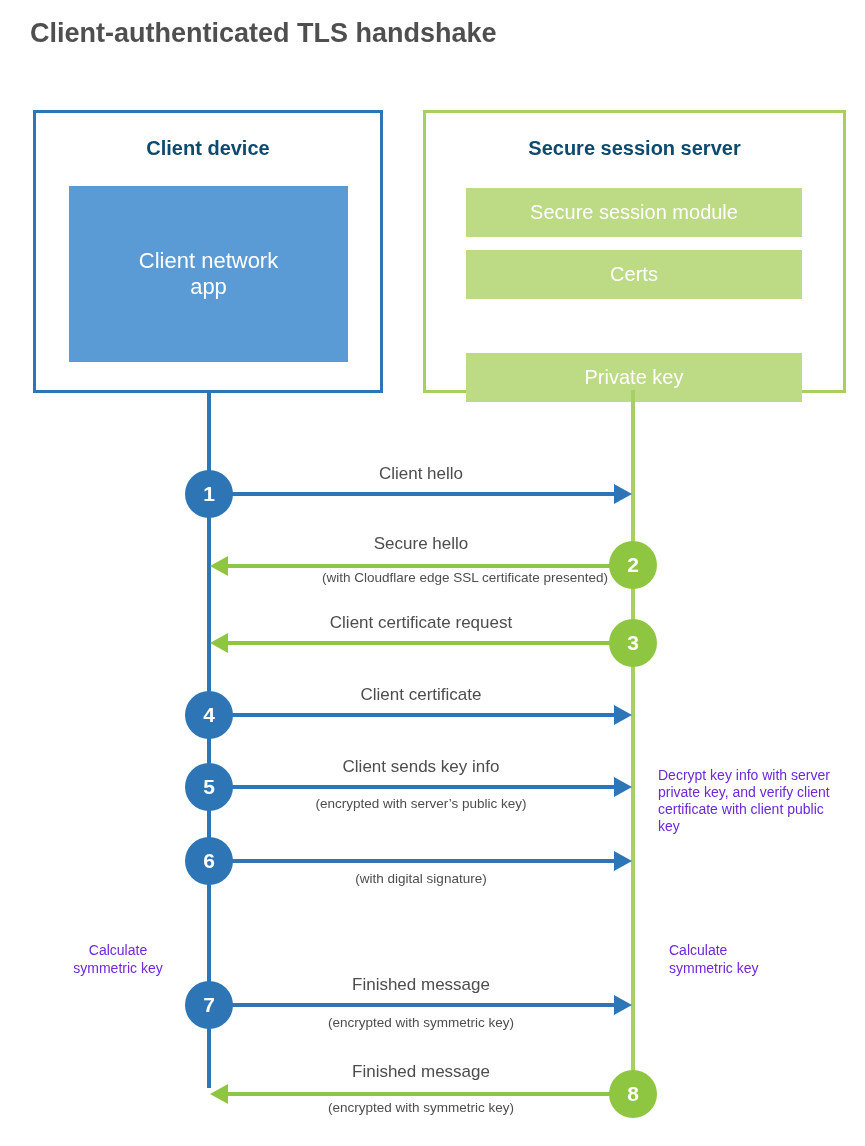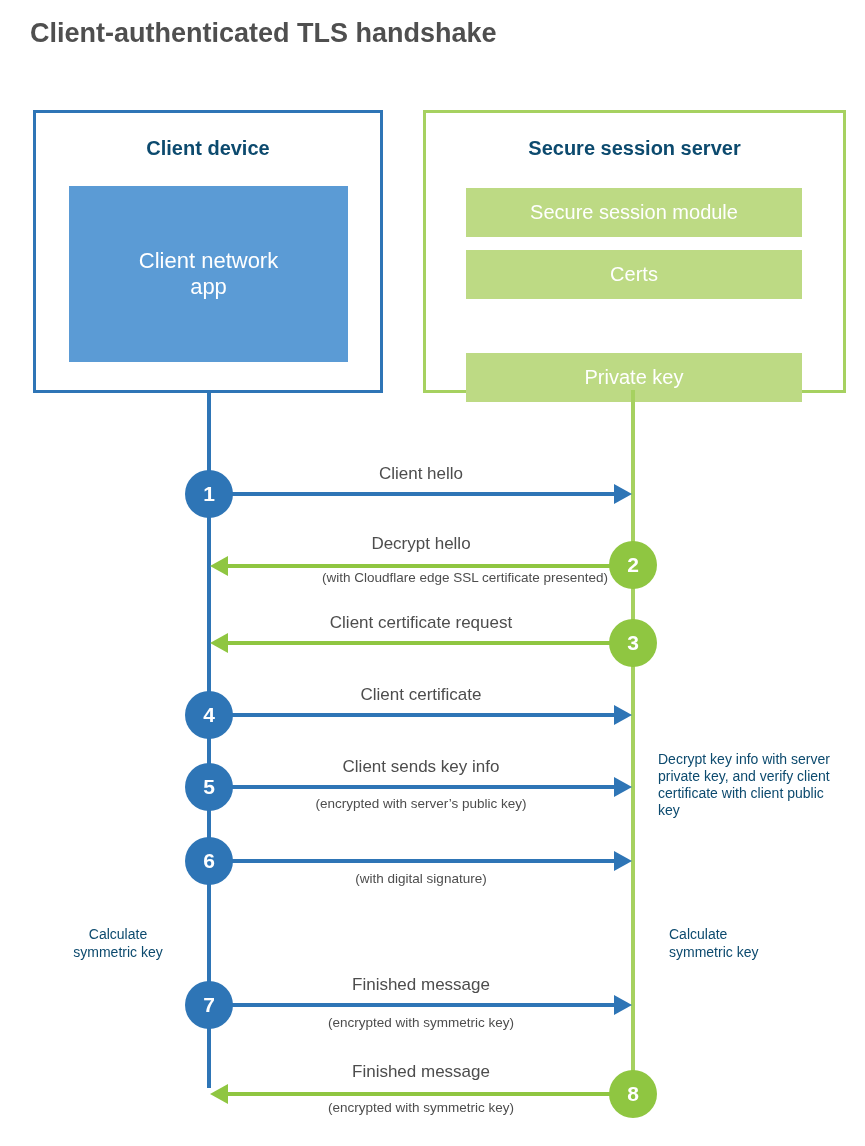--- a/index.html
+++ b/index.html
@@ -52,21 +52,21 @@
   
   .msg-label {
     position:absolute; left:241px; width:360px; text-align:center;
     font-size:17px; color:#4d4d4d;
   }
   .msg-sub {
     position:absolute; left:211px; width:420px; text-align:center;
     font-size:13.5px; color:#4d4d4d;
   }
   
-  .note { position:absolute; color:#0c4a6e; }
+  .note { position:absolute; color:#6d28d9;margin-top:16px; }
   .note-decrypt { left:658px; top:751px; width:178px; font-size:14px; line-height:17px; }
   .note-calc-left { left:56px; top:925px; width:124px; font-size:14px; line-height:18px; text-align:center; }
   .note-calc-right { left:669px; top:925px; width:100px; font-size:14px; line-height:18px; text-align:left; }
 </style>
 </head>
 <body>
 
 <div class="stage">
 
   <div class="page-title">Client-authenticated TLS handshake</div>
@@ -116,21 +116,21 @@
       <span>6</span>
     </div>
   <div class="circle blue" style="left:185px; top:981px;">
       <span>7</span>
     </div>
   <div class="circle green" style="left:609px; top:1070px;">
       <span>8</span>
     </div>
 
   <div class="msg-label" style="top:464px;">Client hello</div>
-  <div class="msg-label" style="top:534px;">Decrypt hello</div>
+  <div class="msg-label" style="top:534px;">Secure hello</div>
   <div class="msg-sub" style="top:570px;padding-left:44px;">(with Cloudflare edge SSL certificate presented)</div>
   <div class="msg-label" style="top:613px;">Client certificate request</div>
   <div class="msg-label" style="top:685px;">Client certificate</div>
   <div class="msg-label" style="top:757px;">Client sends key info</div>
   <div class="msg-sub" style="top:796px;">(encrypted with server’s public key)</div>
   <div class="msg-sub" style="top:871px;">(with digital signature)</div>
   <div class="msg-label" style="top:975px;">Finished message</div>
   <div class="msg-sub" style="top:1015px;">(encrypted with symmetric key)</div>
   <div class="msg-label" style="top:1062px;">Finished message</div>
   <div class="msg-sub" style="top:1100px;">(encrypted with symmetric key)</div>

